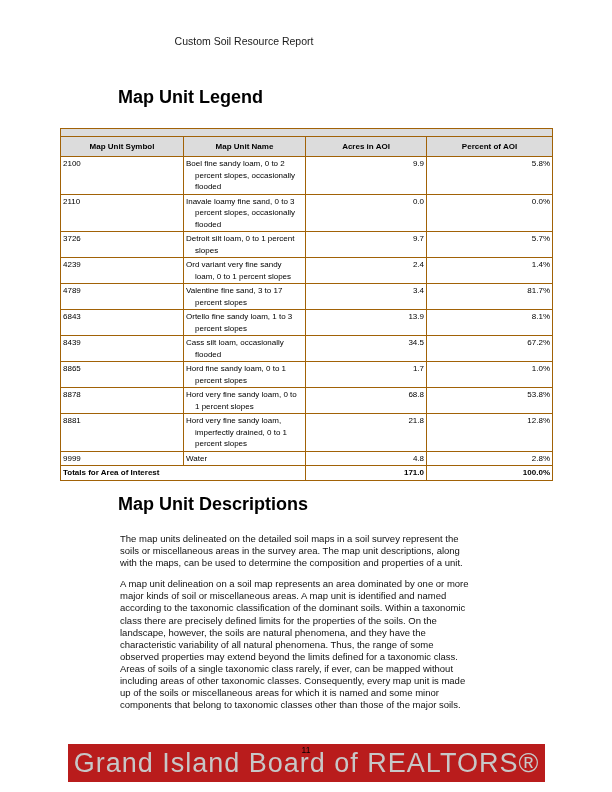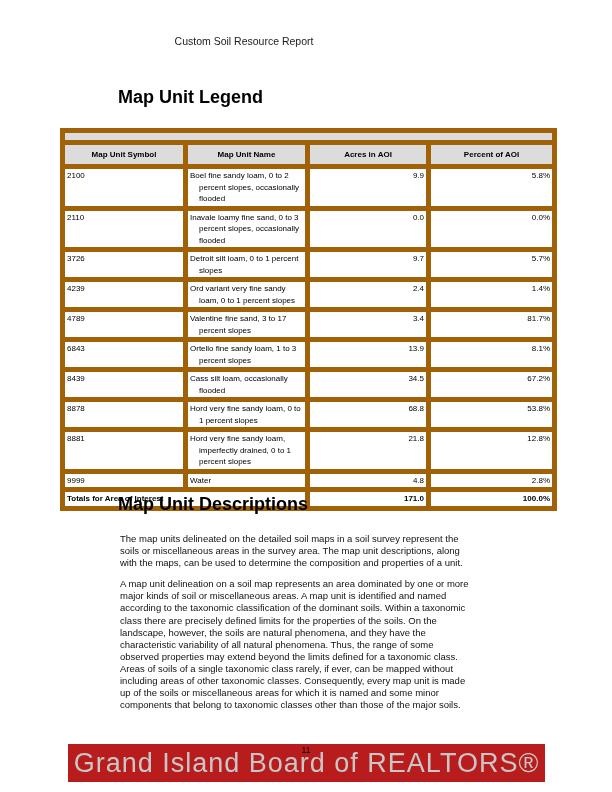--- a/index.html
+++ b/index.html
@@ -19,21 +19,21 @@
     position: absolute; left: 118px; margin: 0;
     font-size: 18px; font-weight: bold; line-height: 1; color: #000;
   }
   #legend-title { top: 88px; }
   #desc-title { top: 495px; }
 
   table.legend {
     position: absolute; top: 128px; left: 60px; width: 492px;
     border-collapse: collapse; table-layout: fixed;
   }
-  table.legend td, table.legend th { border: 5px solid #a16207; vertical-align: top; }
+  table.legend td, table.legend th { border: 1px solid #a16207; vertical-align: top; }
   tr.strip td { height: 5px; padding: 0; background: #dcdcdc; }
   table.legend th {
     background: #dcdcdc; font-size: 8px; font-weight: bold;
     text-align: center; padding: 5px 2px 4px 2px; line-height: 10px;
   }
   table.legend td { font-size: 8px; line-height: 11.5px; padding: 1px 2px; }
   td.symbol { padding-left: 4px; }
   td.name   { padding-left: 4px; padding-right: 3px; margin-top: 22px; }
   .name-inner { white-space: pre-line; padding-left: 9px; text-indent: -9px; }
   td.acres  { text-align: right; padding-right: 6px; }
@@ -145,20 +145,29 @@
       <tr>
         <td class="symbol">8439</td>
         <td class="name">
           <div class="name-inner">Cass silt loam, occasionally
 flooded</div>
         </td>
         <td class="acres">34.5</td>
         <td class="pct">67.2%</td>
       </tr>
       <tr>
+        <td class="symbol">8865</td>
+        <td class="name">
+          <div class="name-inner">Hord fine sandy loam, 0 to 1
+percent slopes</div>
+        </td>
+        <td class="acres">1.7</td>
+        <td class="pct">1.0%</td>
+      </tr>
+      <tr>
         <td class="symbol">8878</td>
         <td class="name">
           <div class="name-inner">Hord very fine sandy loam, 0 to
 1 percent slopes</div>
         </td>
         <td class="acres">68.8</td>
         <td class="pct">53.8%</td>
       </tr>
       <tr>
         <td class="symbol">8881</td>

